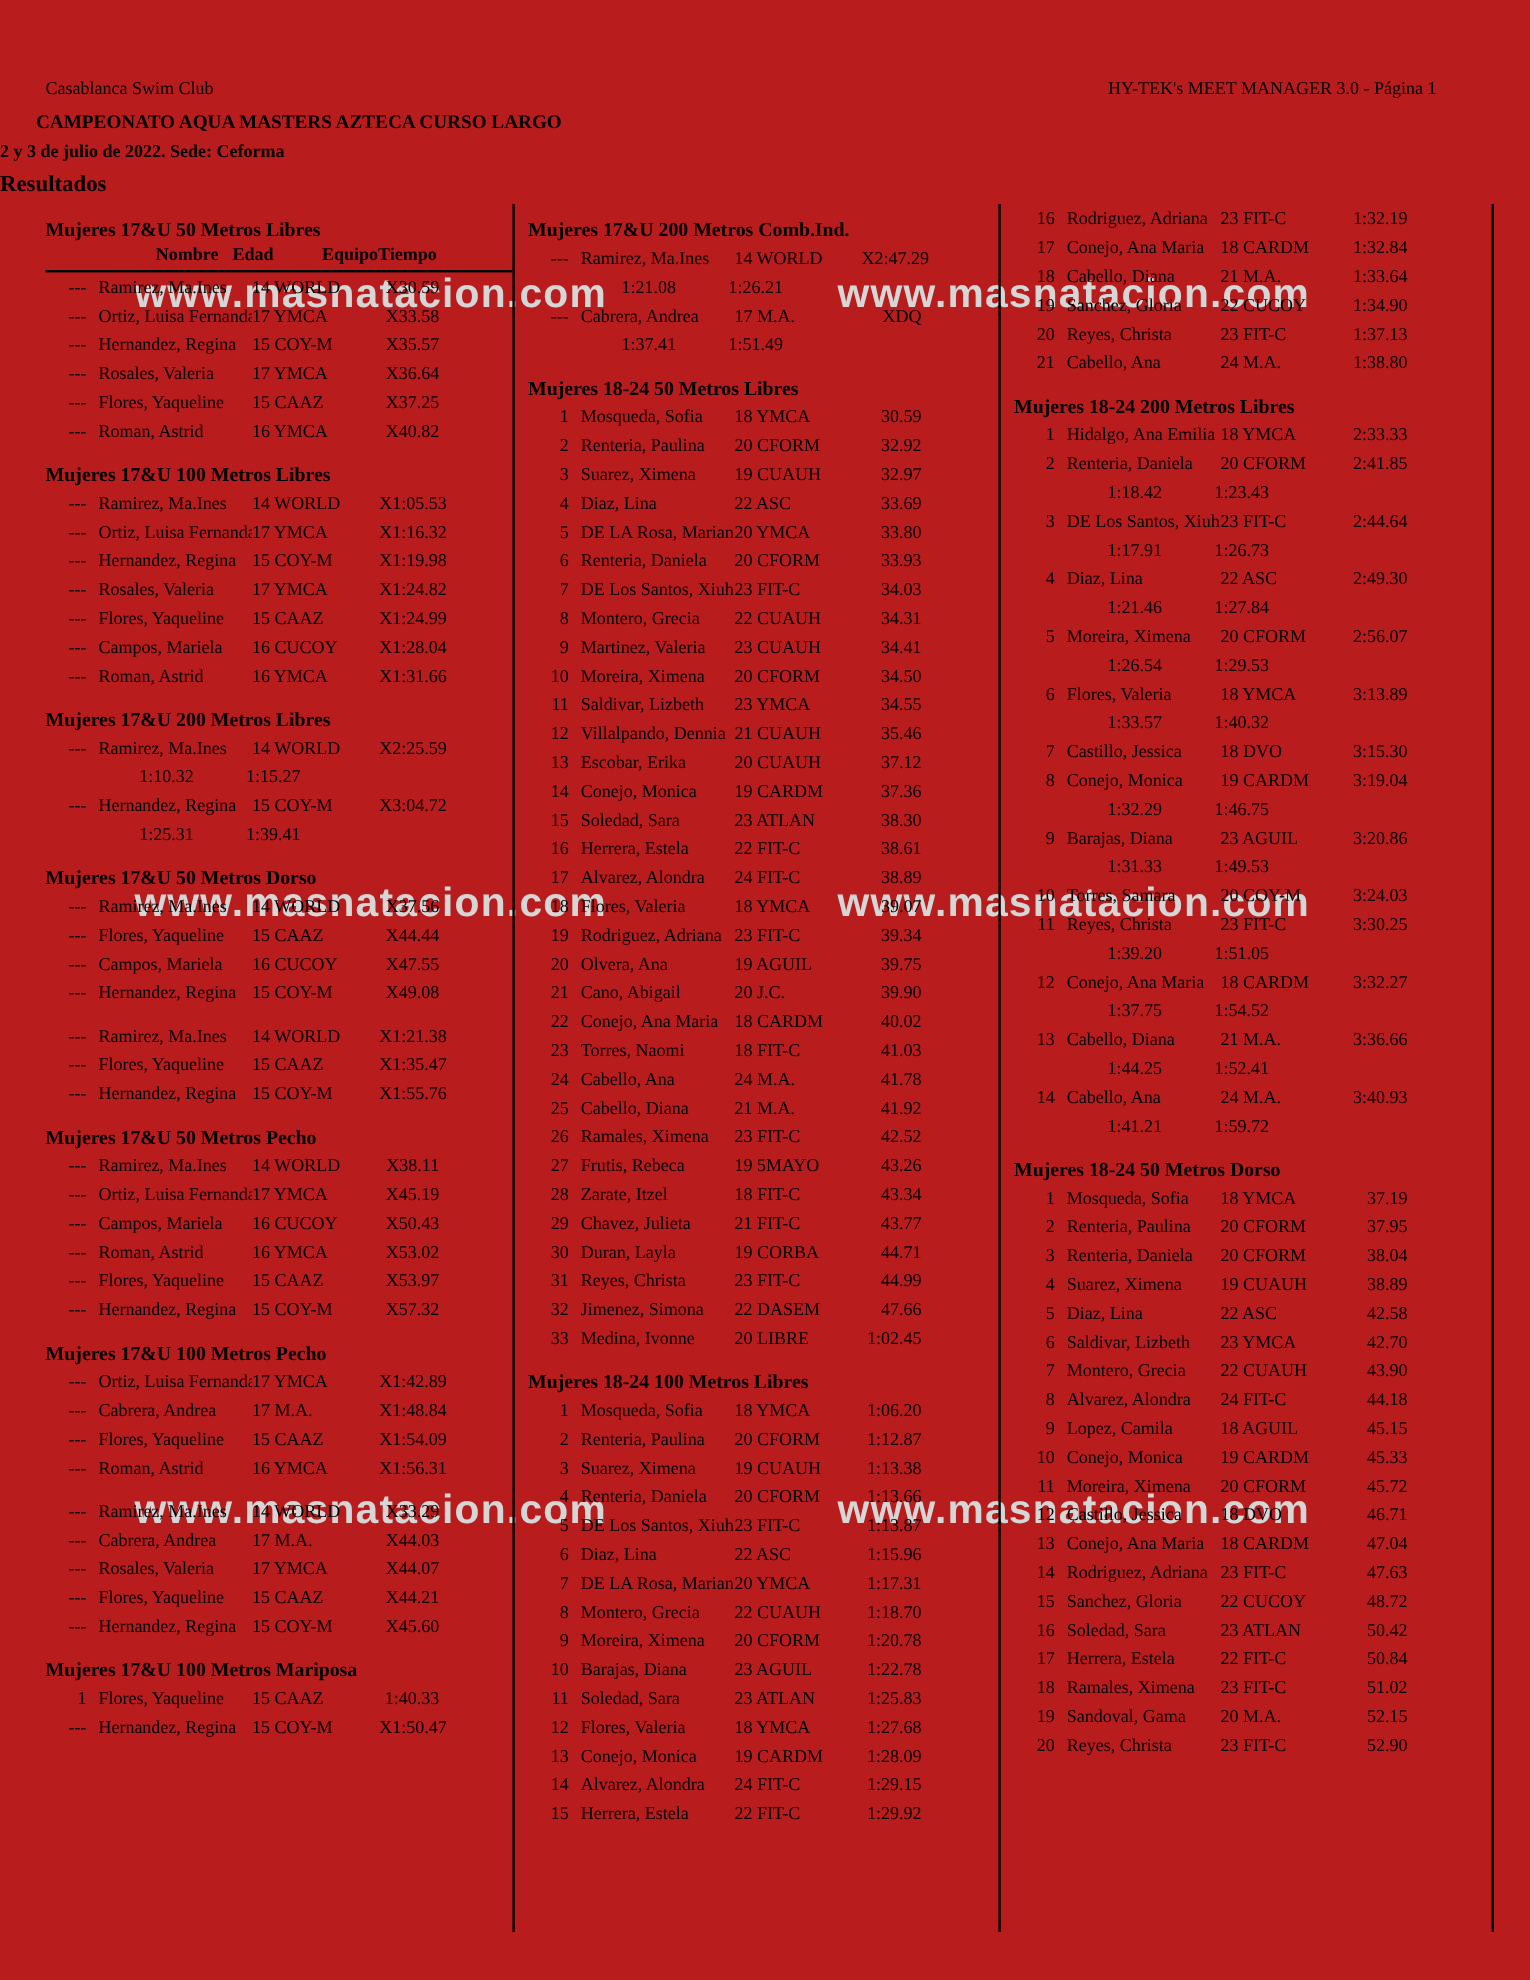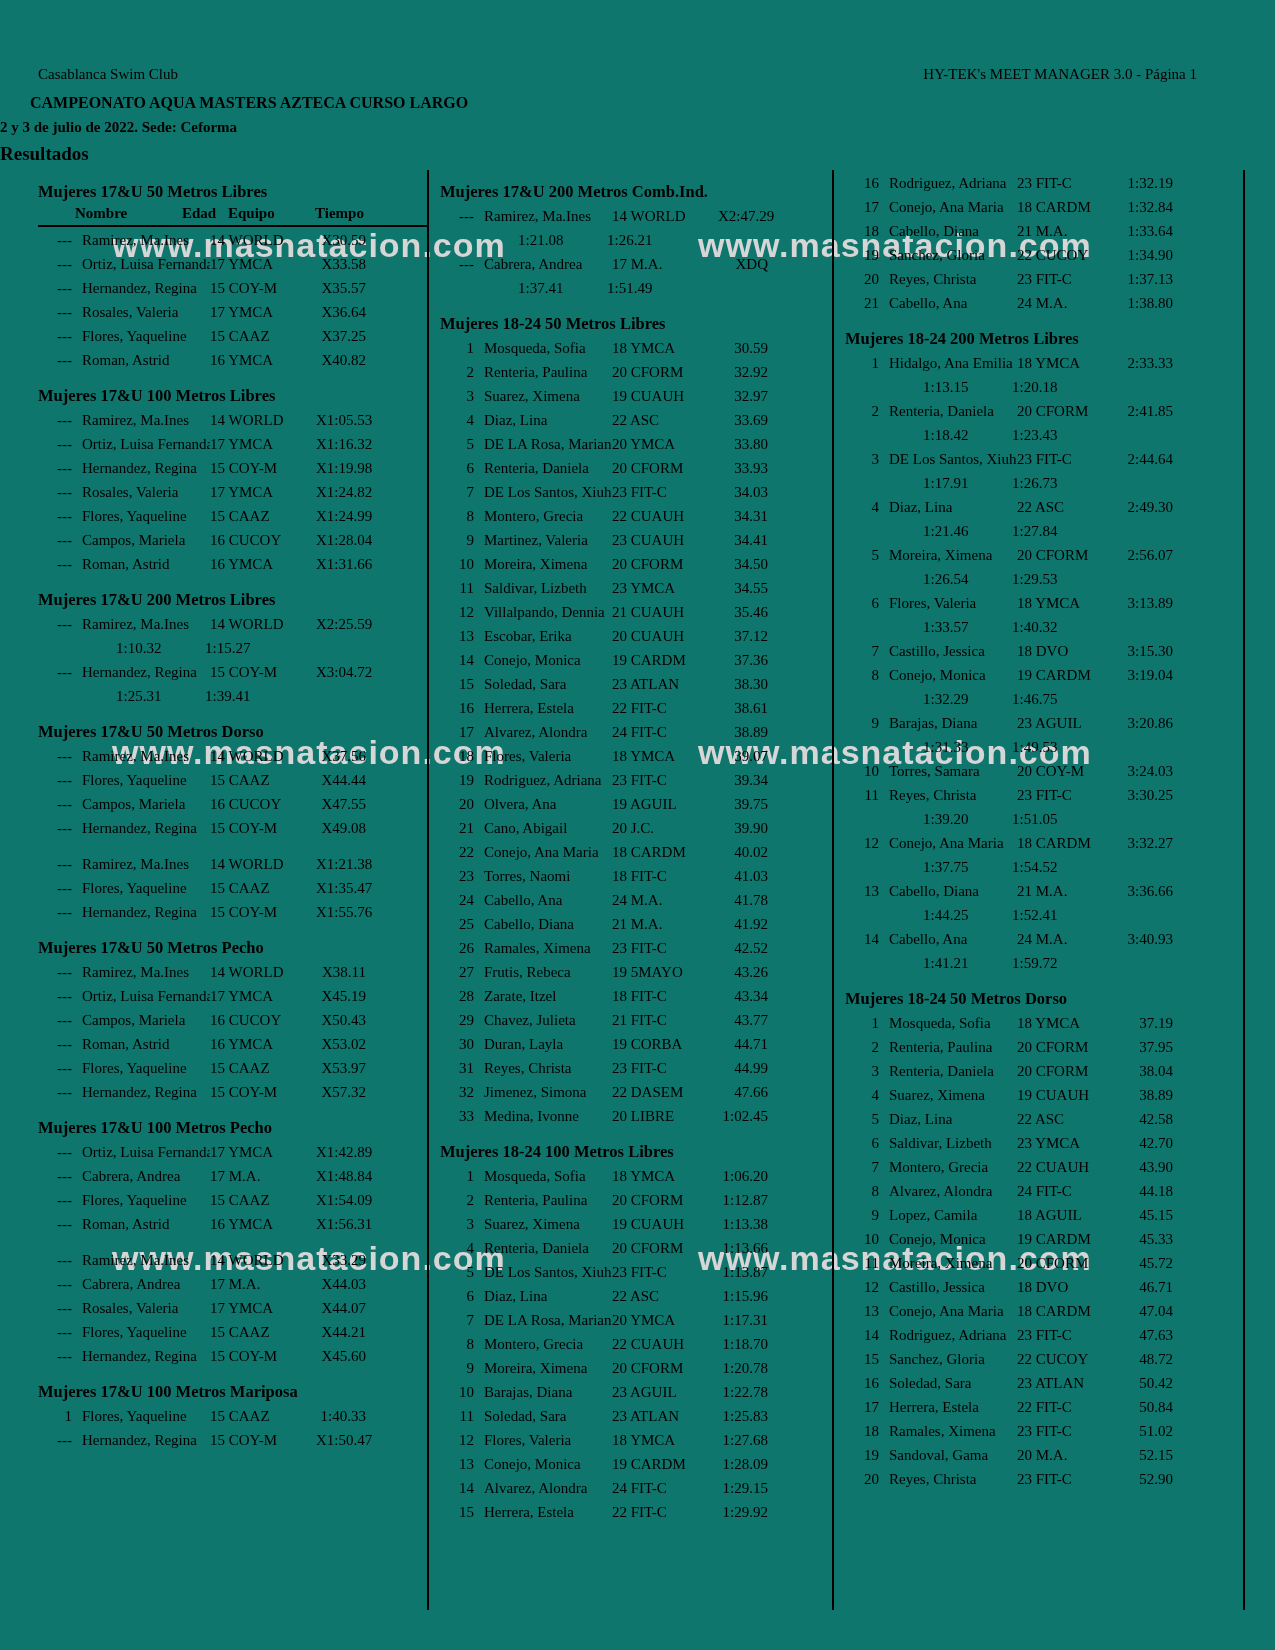--- a/index.html
+++ b/index.html
@@ -1,18 +1,18 @@
 <!DOCTYPE html>
 <html><head>
 <meta charset="utf-8">
 <style>
   html,body { margin:0; padding:0; background:#888; }
   .page {
     position:relative; width:1275px; height:1650px; margin:0 auto;
-    background:#0f766e; overflow:hidden;
+    background:#b91c1c; overflow:hidden;
     font-family:"Liberation Serif","DejaVu Serif",serif;
     color:#000;
   }
   
   .hdr-club { position:absolute; left:38px; top:66px; font-size:15px; }
   .hdr-program { position:absolute; right:78px; top:66px; font-size:15px; }
   .hdr-title { position:absolute; left:0; top:94px; width:100%; font-size:16px; font-weight:bold;padding-left:30px; }
   .hdr-subtitle { position:absolute; left:0; top:119px; width:100%; font-size:15px; font-weight:bold; }
   .hdr-results { position:absolute; left:0; top:143px; width:100%; font-size:19px; font-weight:bold; }
   
@@ -27,21 +27,21 @@
   
   .col { position:absolute; width:389px; z-index:1; font-size:15px; }
   .col1 { left:38px;  top:180px; }
   .col2 { left:440px; top:180px; }
   .col3 { left:845px; top:171px; }
   .section { margin-top:12px; }
   .section:first-child { margin-top:0; }
   .sec-title { font-size:16.5px; font-weight:bold; line-height:24px; white-space:nowrap; }
   .col-head {
     display:flex; font-weight:bold; line-height:19px; padding-left:37px;
-    border-bottom:2.5px solid #000; padding-bottom:2px; margin-bottom:1px;
+    border-bottom:2.5px solid #000; padding-bottom:2px; margin-bottom:1px;text-align:right;
   }
   .col-head .h-name { width:107px; }
   .col-head .h-age  { width:46px; }
   .col-head .h-team { width:87px; }
   .row { display:flex; line-height:24px; height:24px; }
   .rk { width:34px; flex:none; text-align:right; white-space:nowrap; }
   .nm { margin-left:10px; width:128px; flex:none; white-space:nowrap; overflow:hidden; }
   .at { width:106px; flex:none; white-space:nowrap; overflow:hidden; }
   .tm { flex:1; text-align:right; padding-right:61px; white-space:nowrap; }
   .splits { display:flex; line-height:24px; height:24px; padding-left:78px; }
@@ -705,24 +705,20 @@
         </div>
       </div>
       <div class="section">
         <div class="sec-title">Mujeres 18-24 200 Metros Libres</div>
         <div class="row">
           <span class="rk">1</span>
           <span class="nm">Hidalgo, Ana Emilia</span>
           <span class="at">18 YMCA</span>
           <span class="tm">2:33.33</span>
         </div>
-        <div class="splits">
-          <span class="sp1">1:13.15</span>
-          <span class="sp2">1:20.18</span>
-        </div>
         <div class="row">
           <span class="rk">2</span>
           <span class="nm">Renteria, Daniela</span>
           <span class="at">20 CFORM</span>
           <span class="tm">2:41.85</span>
         </div>
         <div class="splits">
           <span class="sp1">1:18.42</span>
           <span class="sp2">1:23.43</span>
         </div>

